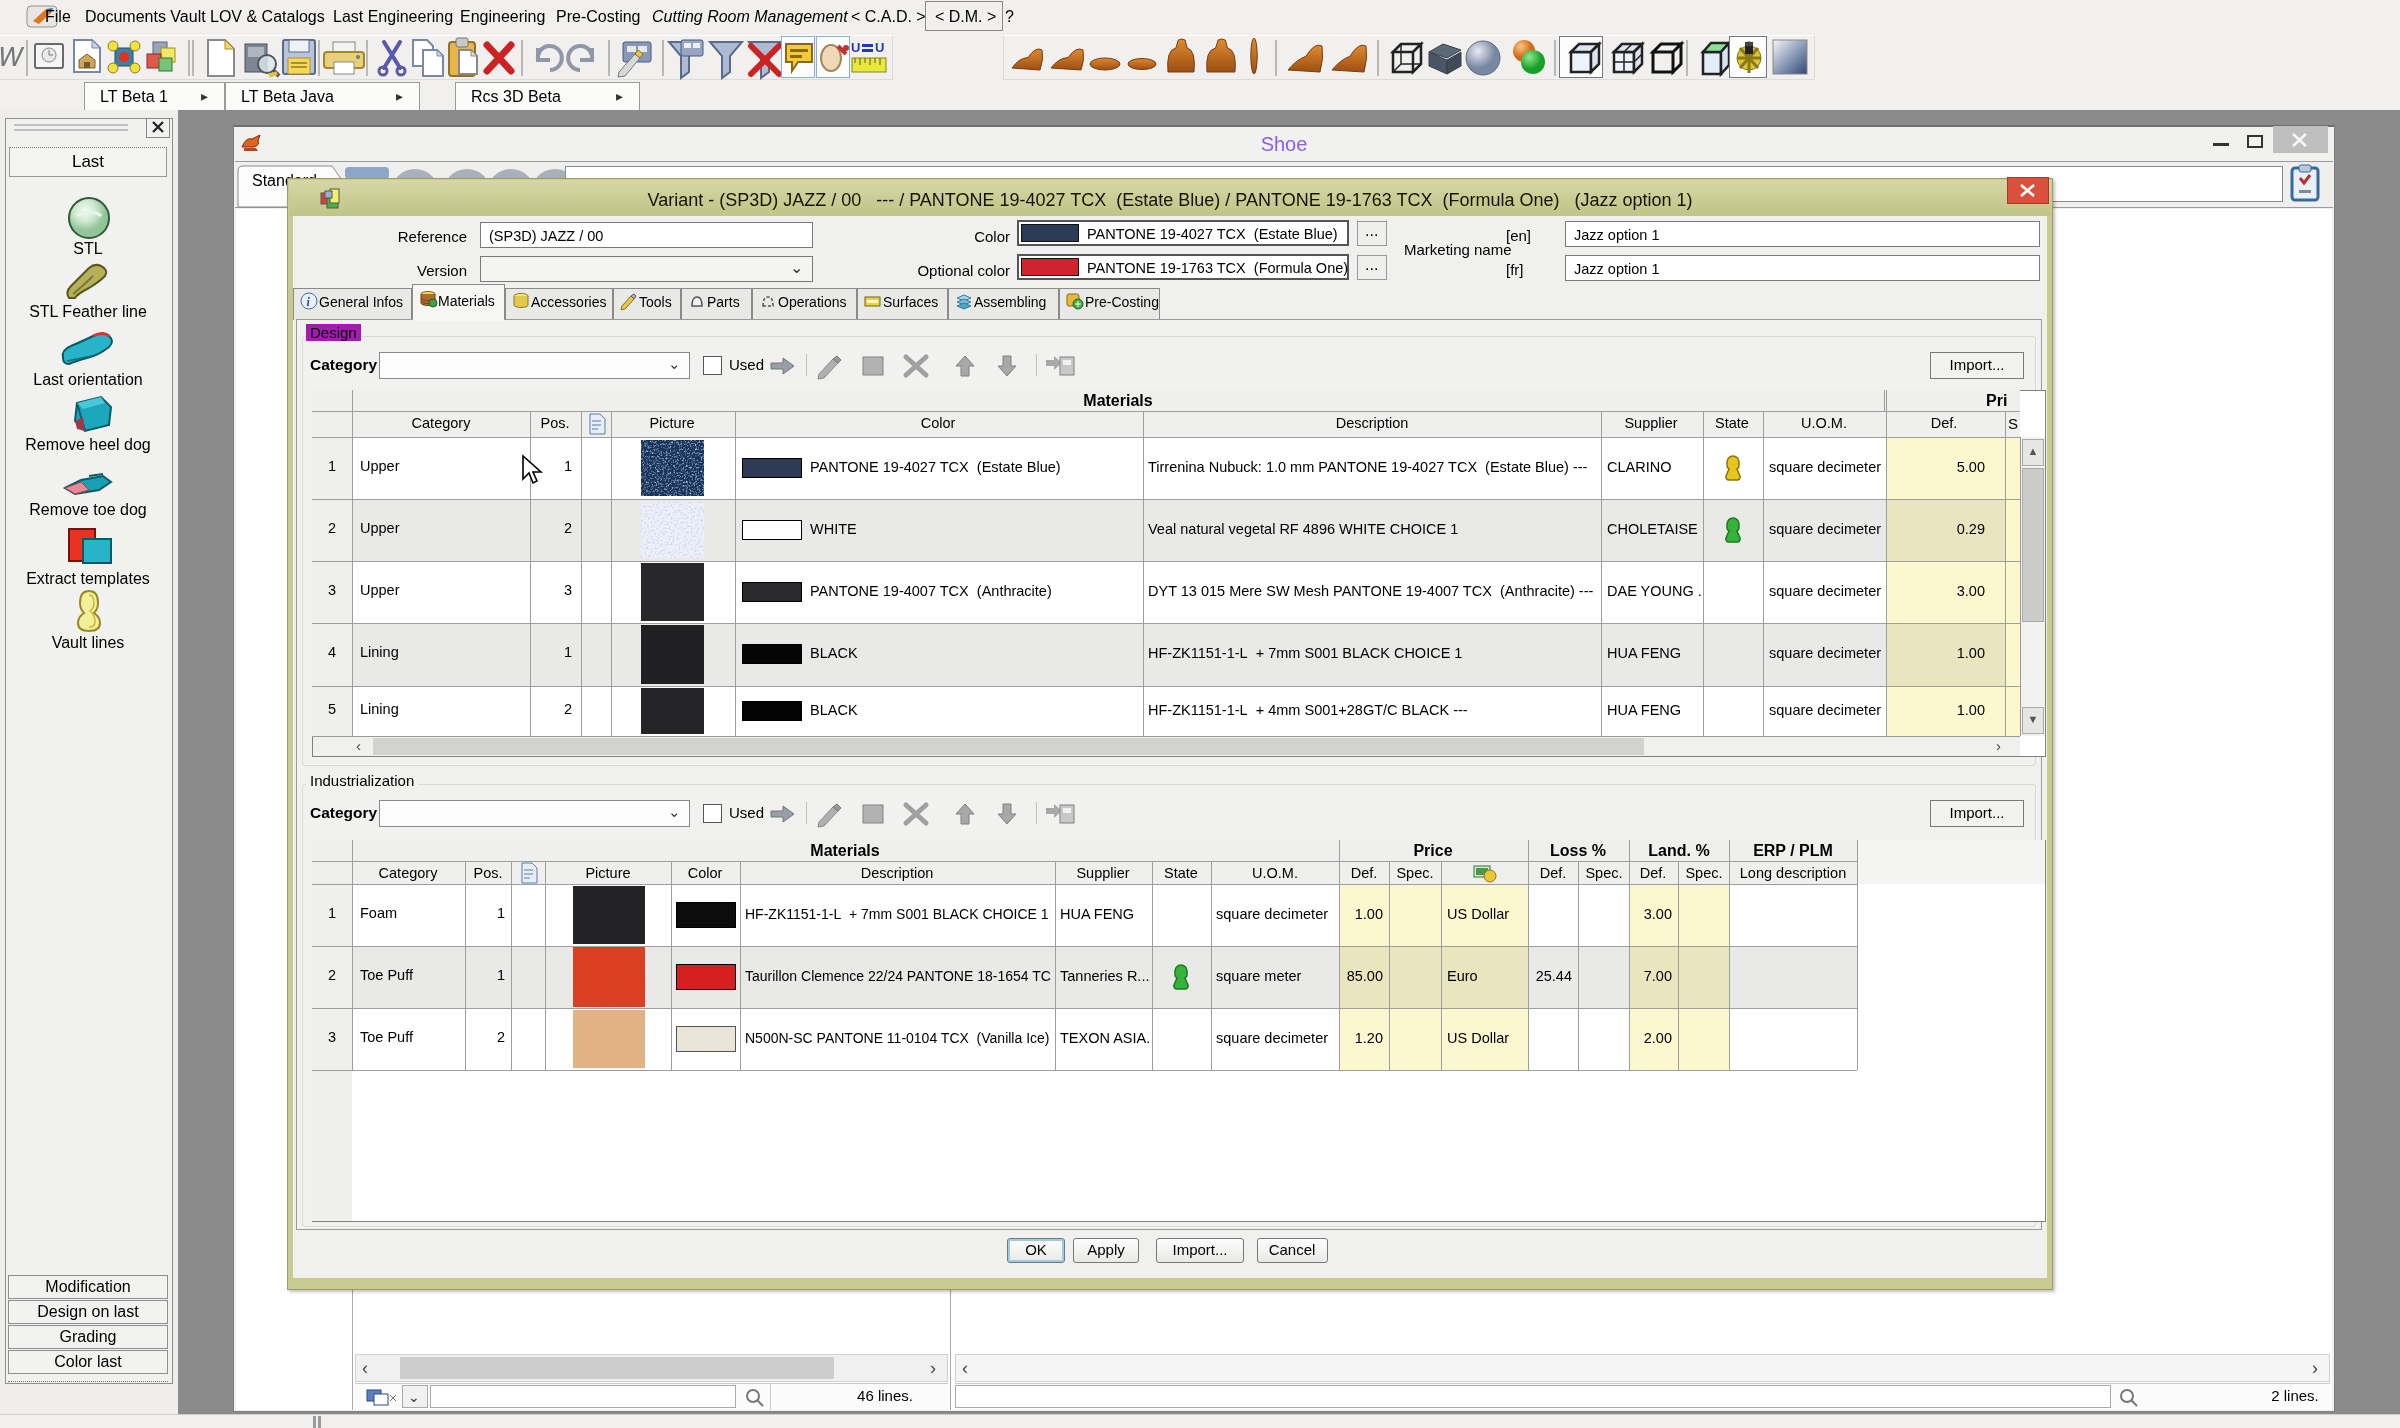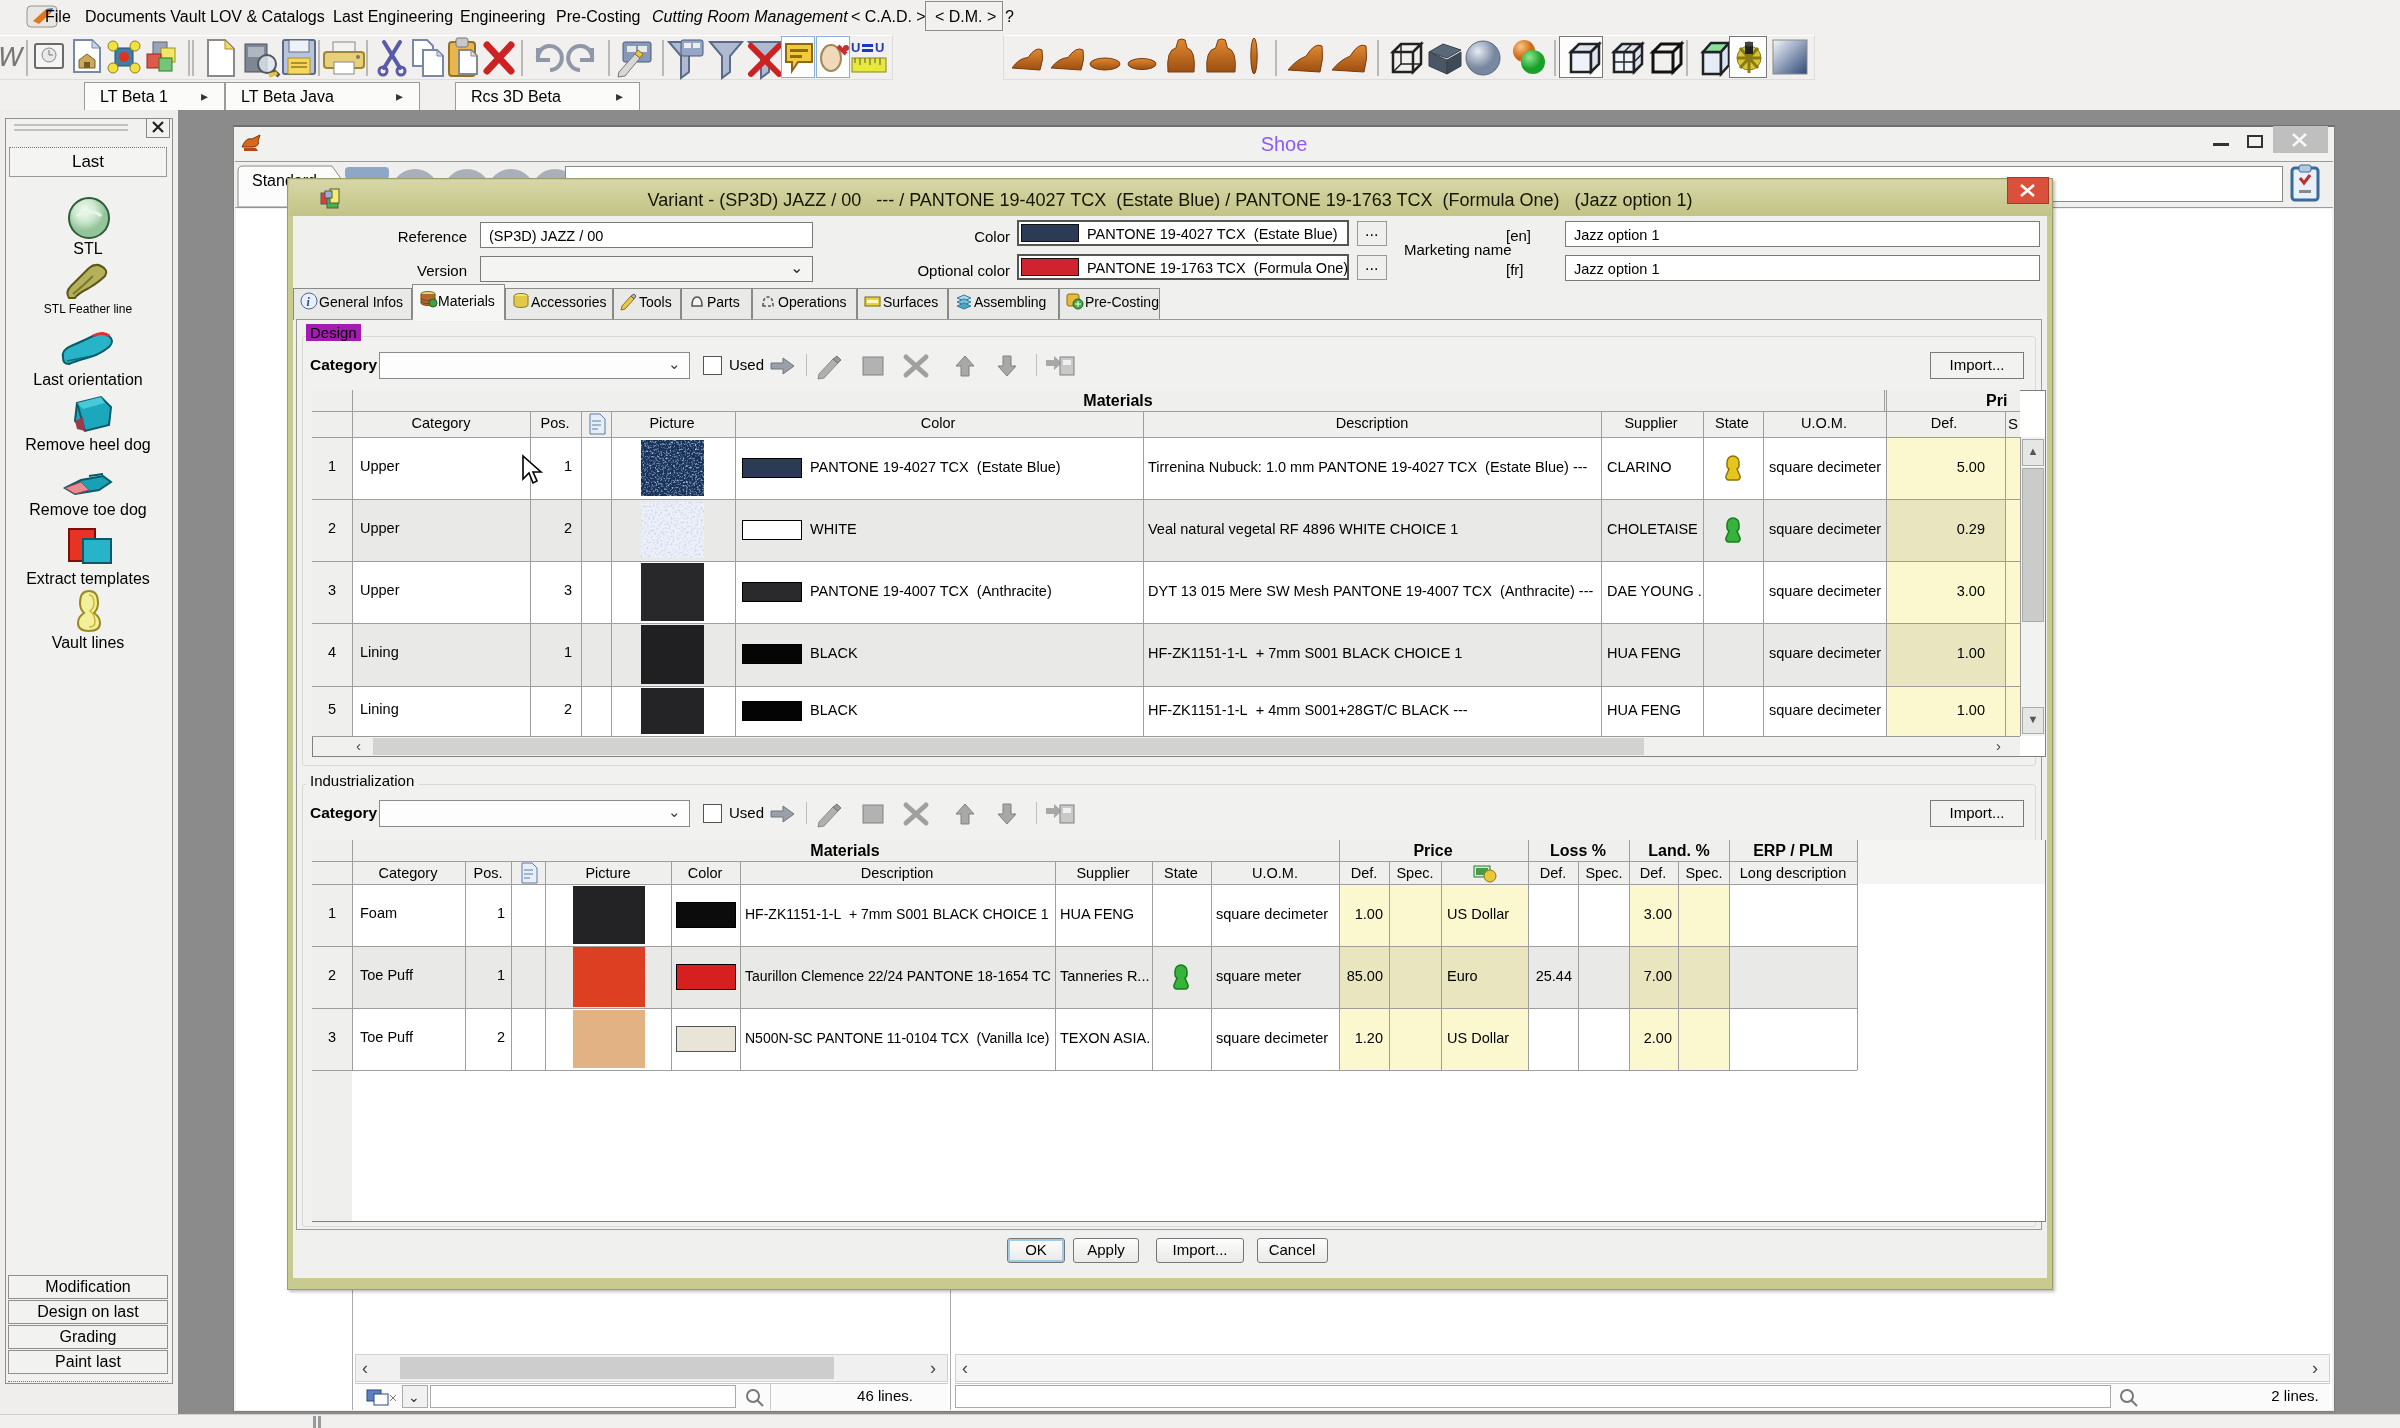--- a/index.html
+++ b/index.html
@@ -824,21 +824,21 @@
       </radialGradient>
     </defs>
     <circle cx="22" cy="22" r="20" fill="url(#stl)" stroke="#2f5c36" stroke-width="2"></circle>
     <path d="M10 20 a14 9 0 0 1 24 0" fill="none" stroke="#e8f4e8" stroke-width="3"></path>
   </svg>
 <div class="tx" style="left:88px;top:240px;transform:translateX(-50%);font-size:16px;">STL</div>
 <svg style="left:63px;top:262px" width="52" height="40">
     <path d="M6 36 Q2 30 8 24 Q20 12 26 6 Q32 1 38 4 Q46 8 42 14 Q36 20 26 26 Q14 32 12 36 Z" fill="#b5b15a" stroke="#5a571a" stroke-width="2"></path>
     <path d="M10 32 Q20 24 30 14" stroke="#7a7630" stroke-width="2" fill="none"></path>
   </svg>
-<div class="tx" style="left:88px;top:303px;transform:translateX(-50%);font-size:12px;">STL Feather line</div>
+<div class="tx" style="left:88px;top:303px;transform:translateX(-50%);font-size:16px;">STL Feather line</div>
 <svg style="left:59px;top:328px" width="58" height="42">
     <path d="M4 30 Q2 22 12 18 Q26 12 34 8 Q44 3 50 8 Q56 13 50 19 Q40 27 28 30 Q14 34 10 36 Q4 36 4 30 Z" fill="#28b4c8" stroke="#0a5a68" stroke-width="2"></path>
     <path d="M34 8 Q44 3 50 8" stroke="#e23030" stroke-width="3" fill="none"></path>
     <path d="M8 33 l30 -6" stroke="#0a6a7a" stroke-width="1.5"></path>
   </svg>
 <div class="tx" style="left:88px;top:371px;transform:translateX(-50%);font-size:16px;">Last orientation</div>
 <svg style="left:63px;top:393px" width="52" height="42">
     <path d="M14 10 L38 4 L48 14 L46 32 L22 38 L12 28 Z" fill="#1ca8bc" stroke="#0a5a68" stroke-width="2"></path>
     <path d="M14 10 L22 38" stroke="#0a5a68" stroke-width="2"></path>
     <path d="M14 10 L38 4 L42 10 L20 16 Z" fill="#48c8d8"></path>
@@ -861,13 +861,13 @@
     <path d="M15 6 Q20 6 20 14 Q20 19 16 22 Q21 26 21 33 Q21 38 15 38" fill="none" stroke="#c8b83a" stroke-width="1.5"></path>
   </svg>
 <div class="tx" style="left:88px;top:634px;transform:translateX(-50%);font-size:16px;">Vault lines</div>
 <div class="ab" style="left:8px;top:1275px;width:160px;height:24px;background:#f2f2f0;border:1px solid #8f8f8f;"></div>
 <div class="tx" style="left:88px;top:1278px;transform:translateX(-50%);font-size:16px;">Modification</div>
 <div class="ab" style="left:8px;top:1300px;width:160px;height:24px;background:#f2f2f0;border:1px solid #8f8f8f;"></div>
 <div class="tx" style="left:88px;top:1303px;transform:translateX(-50%);font-size:16px;">Design on last</div>
 <div class="ab" style="left:8px;top:1325px;width:160px;height:24px;background:#f2f2f0;border:1px solid #8f8f8f;"></div>
 <div class="tx" style="left:88px;top:1328px;transform:translateX(-50%);font-size:16px;">Grading</div>
 <div class="ab" style="left:8px;top:1350px;width:160px;height:24px;background:#f2f2f0;border:1px solid #8f8f8f;"></div>
-<div class="tx" style="left:88px;top:1353px;transform:translateX(-50%);font-size:16px;">Paint last</div>
+<div class="tx" style="left:88px;top:1353px;transform:translateX(-50%);font-size:16px;">Color last</div>
 <div class="ab" style="left:8px;top:1372px;width:160px;height:10px;border-bottom:1px dotted #777;"></div>
 </body></html>

